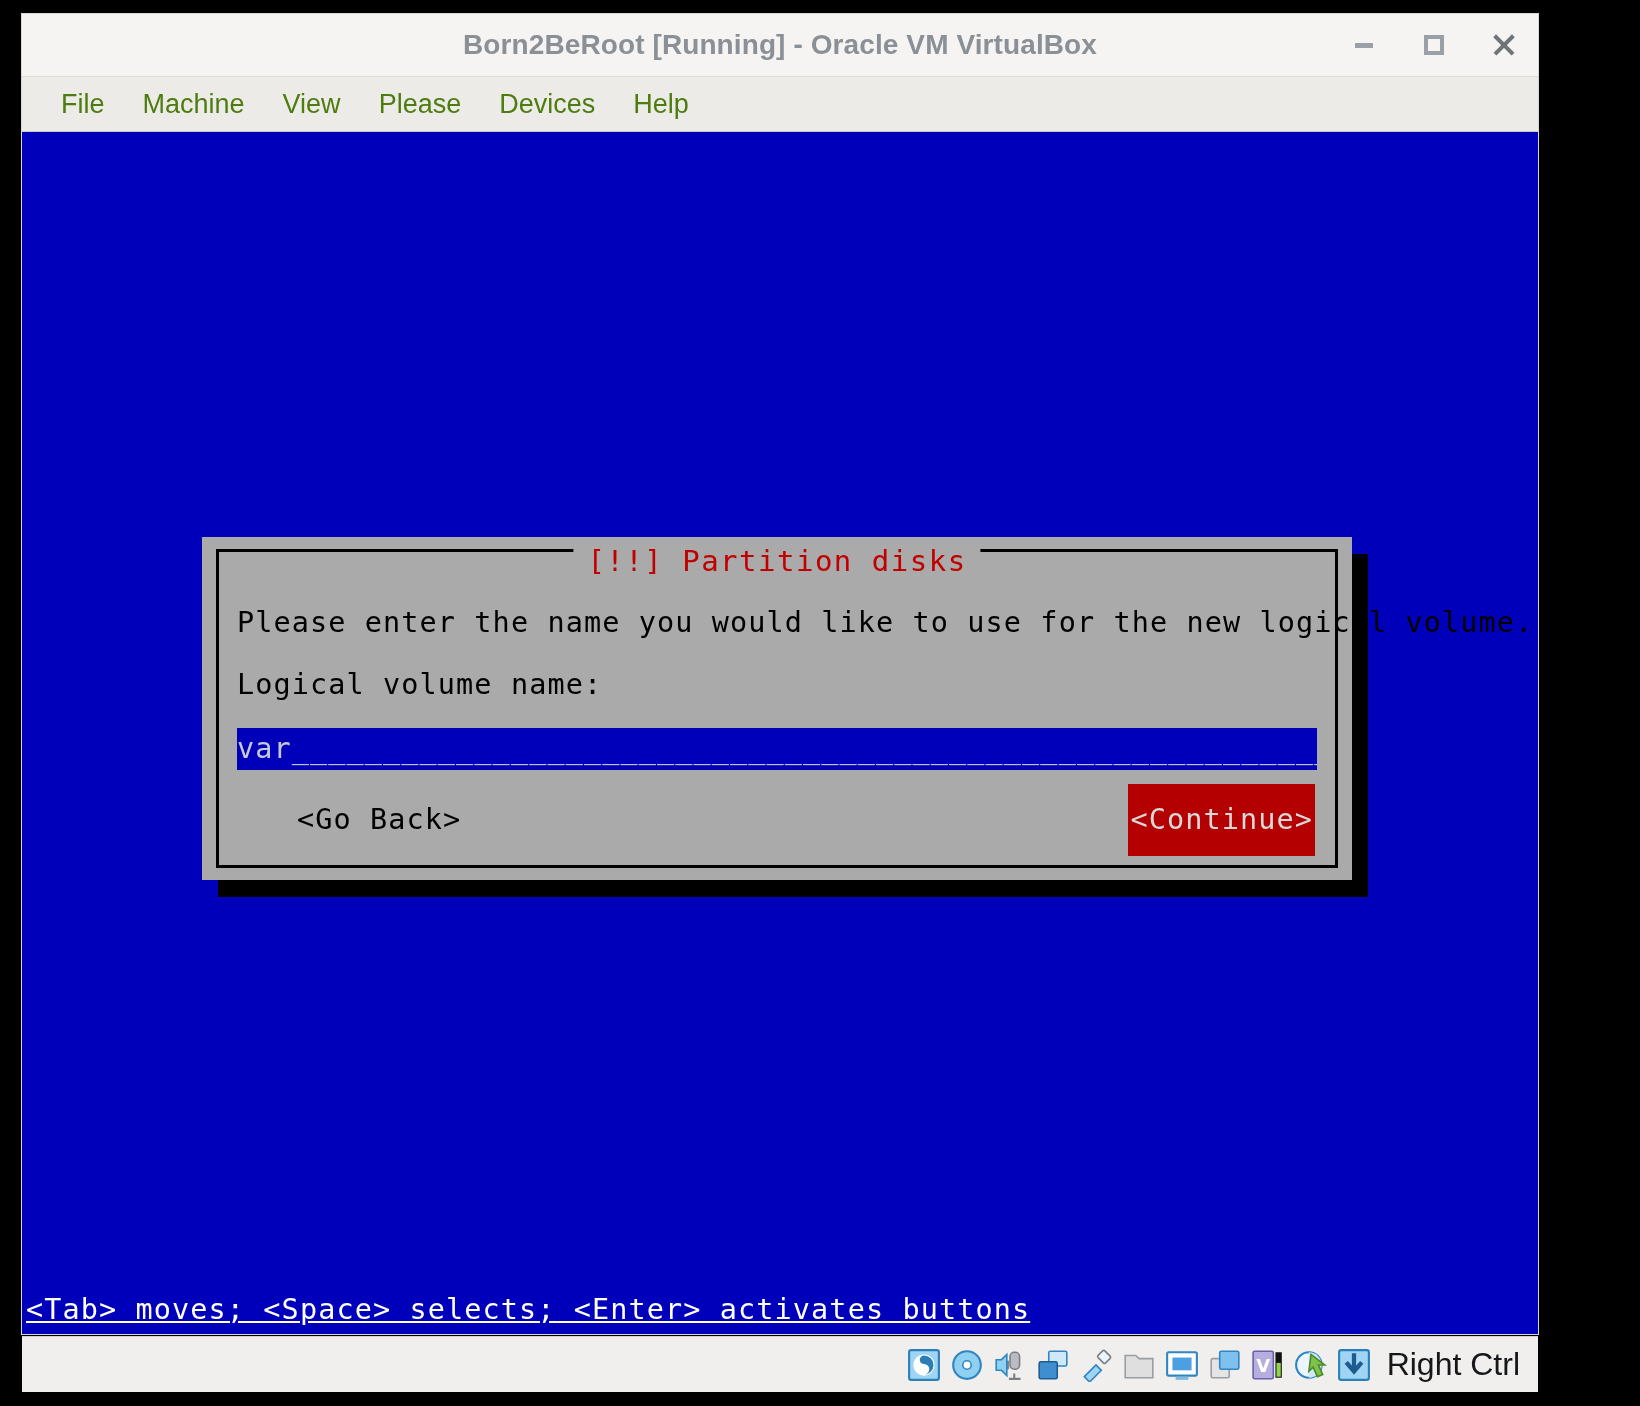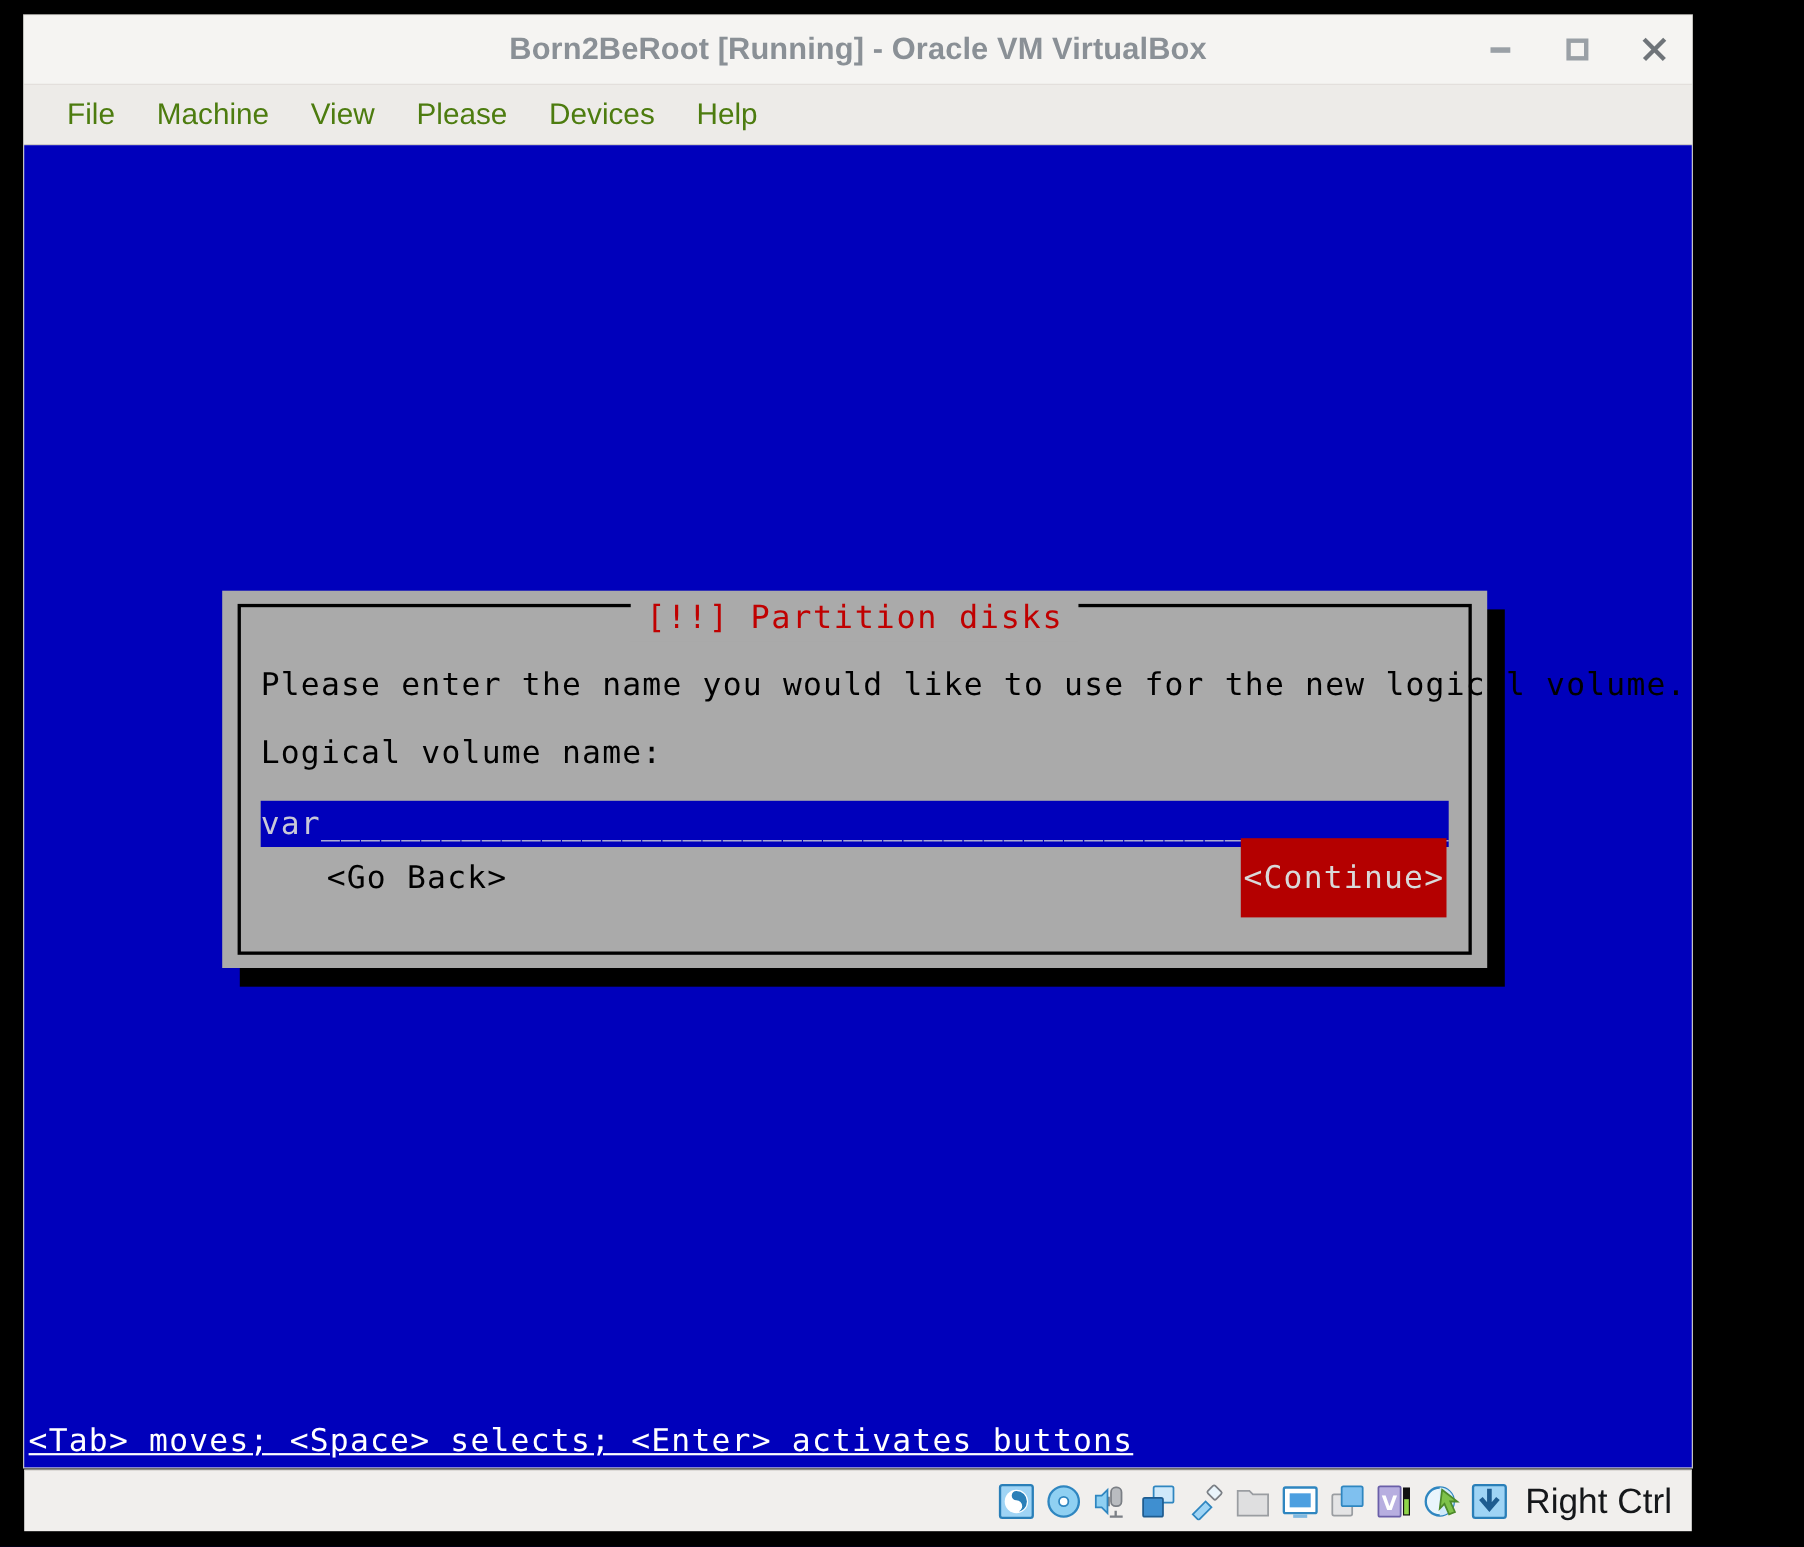--- a/index.html
+++ b/index.html
@@ -157,21 +157,21 @@
   .input-value {
     color: #c8c8d8;
     font-size: 28.5px;
     letter-spacing: 1.1px;
     white-space: pre;
     font-family: "DejaVu Sans Mono", "Liberation Mono", monospace;
     line-height: 42px;
   }
 
   .btn-row {
-    margin-top: 6px;
+    margin-top: 28px;
     display: flex;
     align-items: center;
     padding: 0 2px 0 60px;
     height: 44px;
   }
   .btn-goback {
     color: #000000;
     font-size: 28.5px;
     letter-spacing: 1.1px;
     font-family: "DejaVu Sans Mono", "Liberation Mono", monospace;

